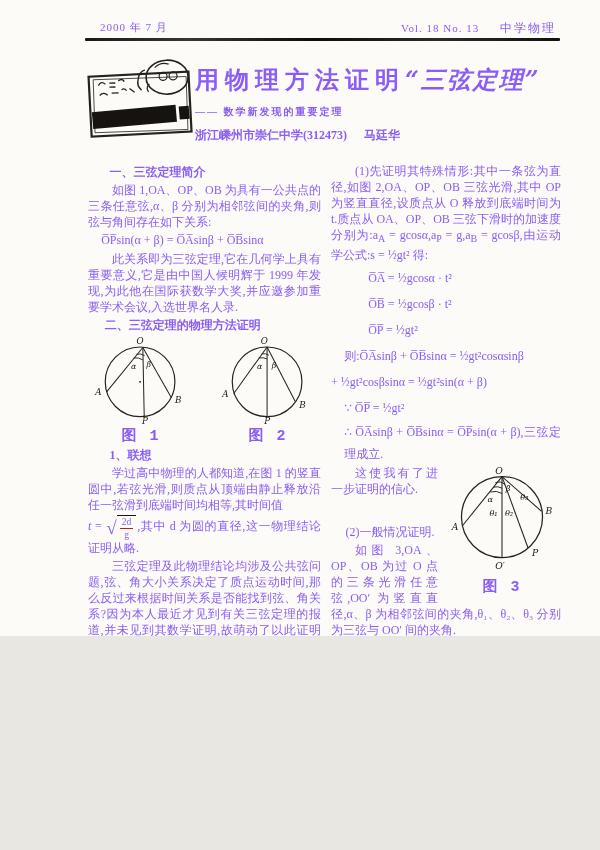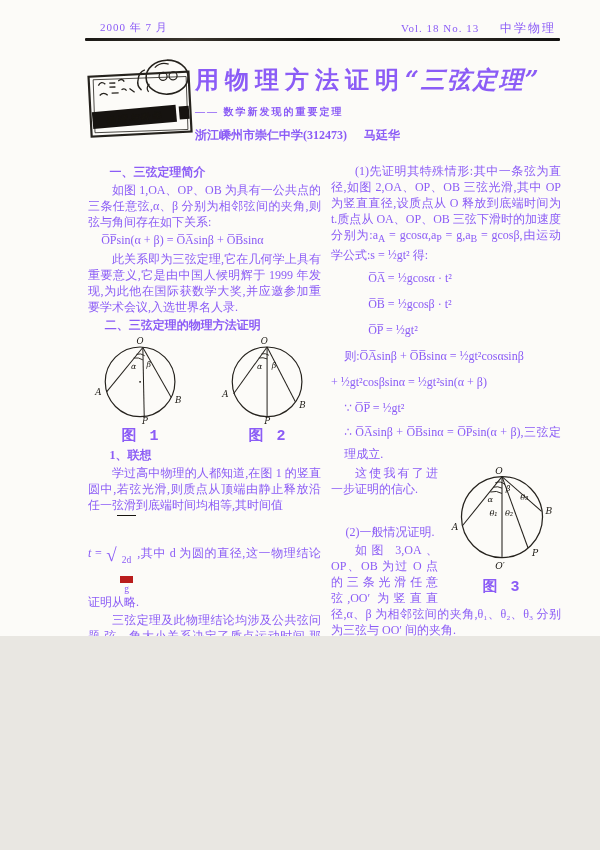--- a/index.html
+++ b/index.html
@@ -39,21 +39,21 @@
   .col .hd-center{font-weight:bold;text-indent:1.4em;margin:2px 0 0 0;}
   .eq{text-indent:0;font-style:normal;margin:2px 0 3px 0;}
   .eq-line{line-height:26px;text-indent:0;}
   .ind3{padding-left:3.1em;}
   .ind1{padding-left:1.1em;}
   .ol{white-space:nowrap;}
   
   .sqrtwrap{display:inline-block;vertical-align:middle;margin:0 1px;}
   .rad{font-size:19px;vertical-align:middle;}
   .frac{display:inline-block;vertical-align:middle;text-align:center;font-size:9.5px;line-height:10px;border-top:1px solid #17140f;padding:1px 3px 0 3px;}
-  .frac .num{display:block;border-bottom:7px solid #b91c1c;padding:0 2px 11px 2px;margin-top:38px;}
+  .frac .num{display:block;border-bottom:1px solid #b91c1c;padding:0 2px 1px 2px;}
   .frac .den{display:block;padding-top:1px;}
   
   .figrow{display:flex;justify-content:space-between;margin:3px 0 2px 0;}
   .figbox{text-align:center;}
   .figcap{font-size:15px;font-weight:bold;margin-top:1px;letter-spacing:2px;text-indent:0;font-family:Liberation Mono, monospace;}
   svg text{font-family:"DejaVu Serif","Liberation Serif",serif;font-style:italic;font-size:9.5px;fill:#17140f;}
   svg text.greek{font-size:8.5px;}
   svg .stroke{stroke:#25221d;fill:none;}
   .fig3-float{float:right;width:118px;margin:0 0 2px 5px;text-align:center;}
   

